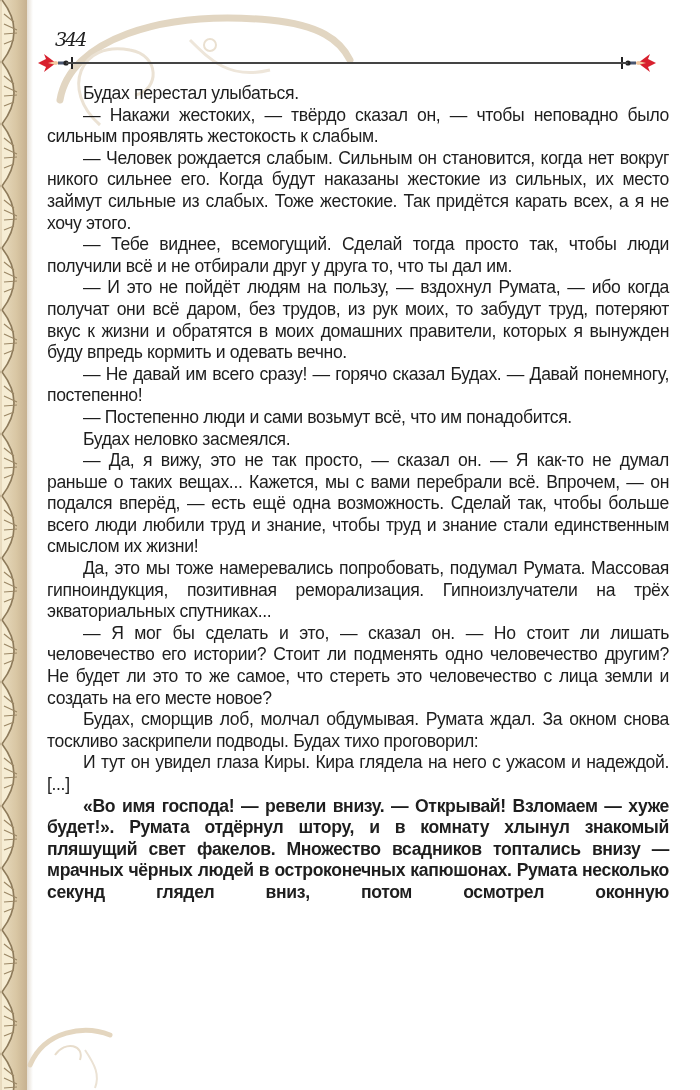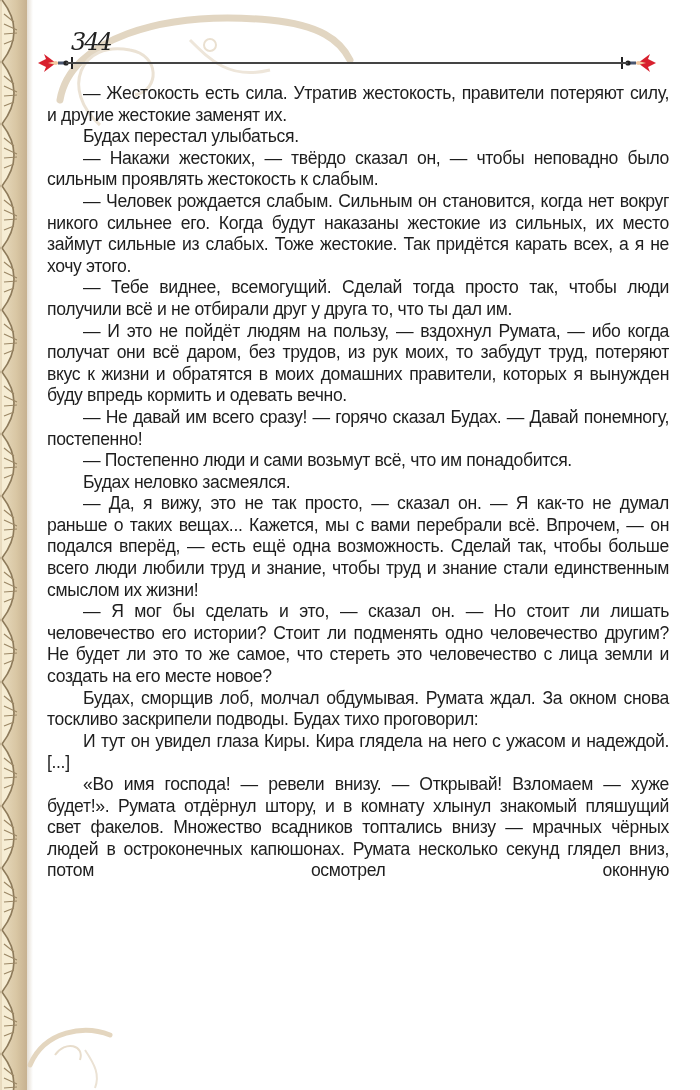--- a/index.html
+++ b/index.html
@@ -14,22 +14,22 @@
     overflow: hidden;
   }
   .left-border svg { display: block; }
   .border-shadow {
     position: absolute; left: 27px; top: 0; width: 6px; height: 1090px;
     background: linear-gradient(90deg, rgba(180,160,130,0.35), rgba(255,255,255,0));
   }
   .flourish-top { position: absolute; left: 40px; top: 0; width: 320px; height: 130px; }
   .flourish-bottom { position: absolute; left: 25px; top: 1020px; width: 100px; height: 70px; }
   .page-number {
-    position: absolute; left: 71px; top: 28px;
-    font-family: "DejaVu Serif", serif; font-style: italic; font-size: 24px;
+    position: absolute; left: 55px; top: 28px;
+    font-family: "DejaVu Serif", serif; font-style: italic; font-size: 19px;
     color: #222; letter-spacing: -2px;
   }
   .rule {
     position: absolute; left: 75px; top: 62px; width: 540px; height: 2px;
     background: #444;
   }
   .ornament-left { position: absolute; left: 36px; top: 53px; width: 48px; height: 20px; }
   .ornament-right { position: absolute; left: 610px; top: 53px; width: 48px; height: 20px; }
   .text-block {
     position: absolute; left: 47px; top: 83px; width: 622px;
@@ -82,27 +82,27 @@
     <path d="M2 10 L10 6 L8 1 L16 7 L20 10 L16 13 L8 19 L10 14 Z" fill="#d8202e"></path>
     <path d="M12 10 L20 8 L24 10 L20 12 Z" fill="#f3c9a0"></path>
     <rect x="22" y="8.5" width="6" height="3" fill="#4a5670"></rect>
     <circle cx="30" cy="10" r="2.6" fill="#222"></circle>
     <rect x="35" y="4" width="2" height="12" fill="#222"></rect>
     <rect x="30" y="9" width="18" height="2" fill="#444"></rect>
   </g>
 </svg>
 
 <div class="text-block">
-  <p class="para">— Жестокость есть сила. Утратив жестокость, правители потеряют силу, и другие жестокие заменят их.</p>
   <p class="para">Будах перестал улыбаться.</p>
   <p class="para">— Накажи жестоких, — твёрдо сказал он, — чтобы неповадно было сильным проявлять жестокость к слабым.</p>
   <p class="para">— Человек рождается слабым. Сильным он становится, когда нет вокруг никого сильнее его. Когда будут наказаны жестокие из сильных, их место займут сильные из слабых. Тоже жестокие. Так придётся карать всех, а я не хочу этого.</p>
   <p class="para">— Тебе виднее, всемогущий. Сделай тогда просто так, чтобы люди получили всё и не отбирали друг у друга то, что ты дал им.</p>
   <p class="para">— И это не пойдёт людям на пользу, — вздохнул Румата, — ибо когда получат они всё даром, без трудов, из рук моих, то забудут труд, потеряют вкус к жизни и обратятся в моих домашних правители, которых я вынужден буду впредь кормить и одевать вечно.</p>
   <p class="para">— Не давай им всего сразу! — горячо сказал Будах. — Давай понемногу, постепенно!</p>
   <p class="para">— Постепенно люди и сами возьмут всё, что им понадобится.</p>
   <p class="para">Будах неловко засмеялся.</p>
   <p class="para">— Да, я вижу, это не так просто, — сказал он. — Я как-то не думал раньше о таких вещах... Кажется, мы с вами перебрали всё. Впрочем, — он подался вперёд, — есть ещё одна возможность. Сделай так, чтобы больше всего люди любили труд и знание, чтобы труд и знание стали единственным смыслом их жизни!</p>
+  <p class="para">Да, это мы тоже намеревались попробовать, подумал Румата. Массовая гипноиндукция, позитивная реморализация. Гипноизлучатели на трёх экваториальных спутниках...</p>
   <p class="para">— Я мог бы сделать и это, — сказал он. — Но стоит ли лишать человечество его истории? Стоит ли подменять одно человечество другим? Не будет ли это то же самое, что стереть это человечество с лица земли и создать на его месте новое?</p>
   <p class="para">Будах, сморщив лоб, молчал обдумывая. Румата ждал. За окном снова тоскливо заскрипели подводы. Будах тихо проговорил:</p>
   <p class="para">И тут он увидел глаза Киры. Кира глядела на него с ужасом и надеждой. [...]</p>
-  <p class="para" style="text-align-last: justify;">«Во имя господа! — ревели внизу. — Открывай! Взломаем — хуже будет!». Румата отдёрнул штору, и в комнату хлынул знакомый пляшущий свет факелов. Множество всадников топтались внизу — мрачных чёрных людей в остроконечных капюшонах. Румата несколько секунд глядел вниз, потом осмотрел оконную</p>
+  <p class="para" style="text-align-last: justify; font-weight: bold;">«Во имя господа! — ревели внизу. — Открывай! Взломаем — хуже будет!». Румата отдёрнул штору, и в комнату хлынул знакомый пляшущий свет факелов. Множество всадников топтались внизу — мрачных чёрных людей в остроконечных капюшонах. Румата несколько секунд глядел вниз, потом осмотрел оконную</p>
 </div>
 
 </body></html>

